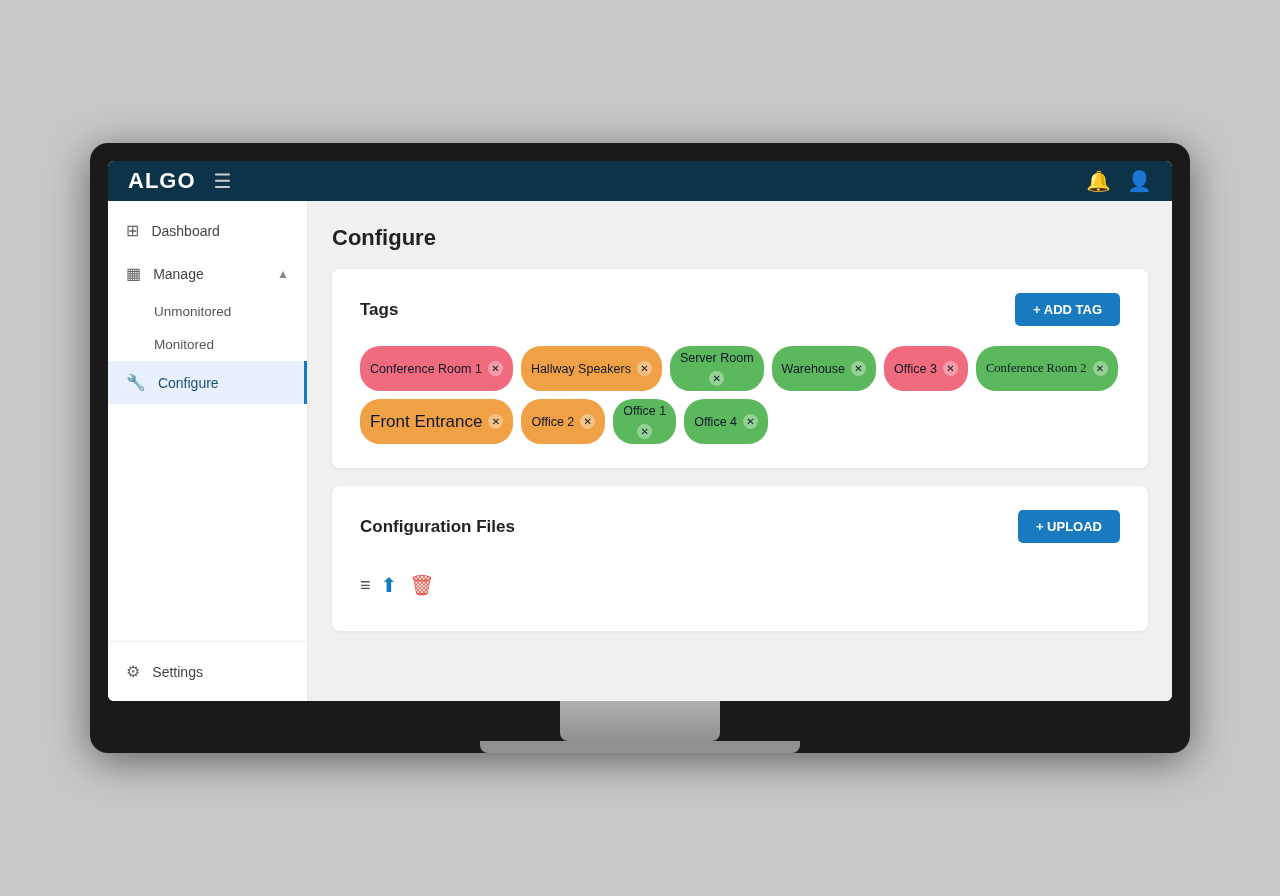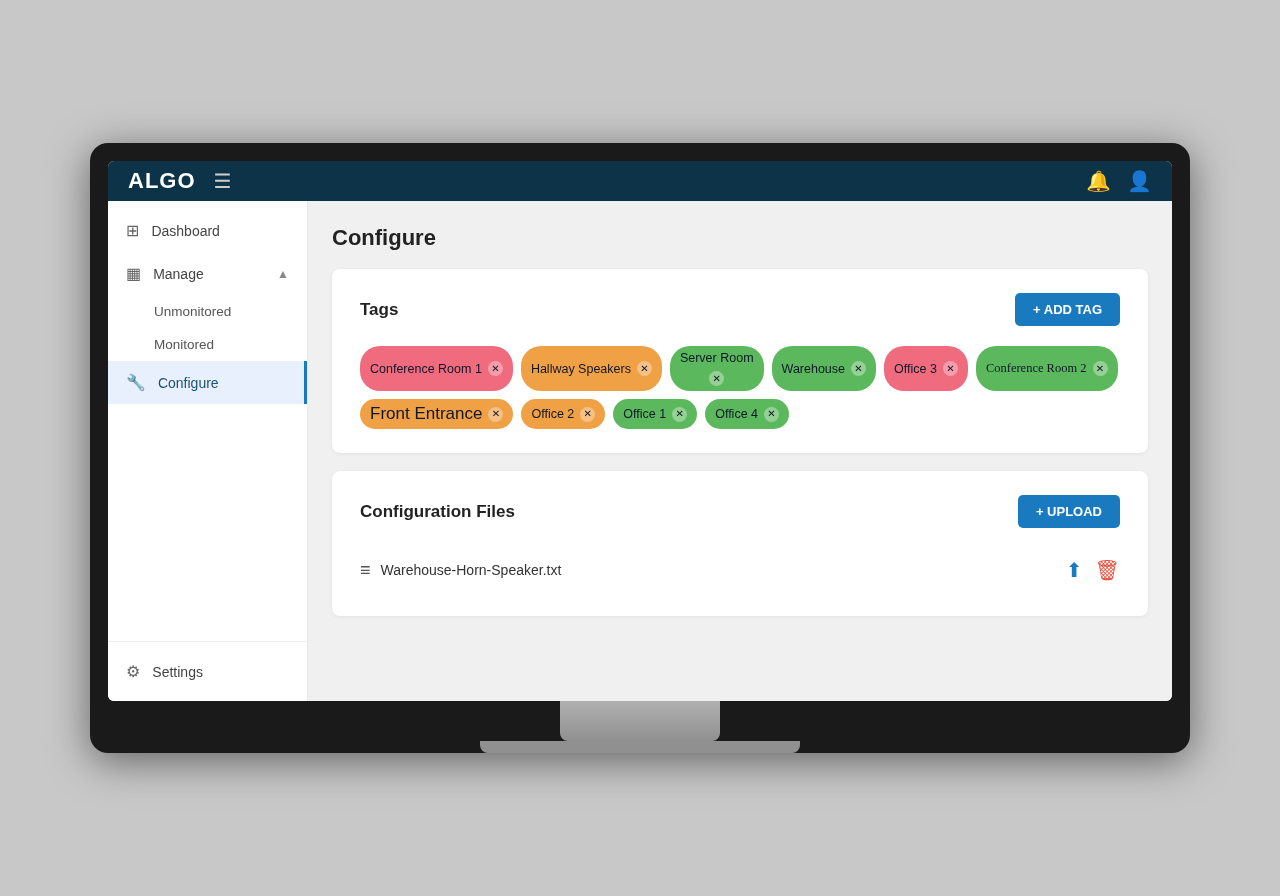--- a/index.html
+++ b/index.html
@@ -323,41 +323,40 @@
                   <span class="tag-close">✕</span>
                 </span>
                 <span class="tag" style="background: rgb(240, 160, 69);">
                   <span style="font-size:17px;">Front Entrance</span>
                   <span class="tag-close">✕</span>
                 </span>
                 <span class="tag" style="background: rgb(240, 160, 69);">
                   <span style="font-size:12.5px;">Office 2</span>
                   <span class="tag-close">✕</span>
                 </span>
-                <span class="tag" style="background: rgb(92, 184, 92);">
+                <span class="tag" style="background: rgb(92, 184, 92); flex-direction: column;">
                   <span style="font-size:12.5px;">Office 1</span>
                   <span class="tag-close">✕</span>
                 </span>
                 <span class="tag" style="background: rgb(92, 184, 92);">
                   <span style="font-size:12.5px;">Office 4</span>
                   <span class="tag-close">✕</span>
                 </span>
               </div>
           </div>
 
           <div class="card">
             <div class="card-header">
               <span class="card-title">Configuration Files</span>
               <button class="btn-primary">+ UPLOAD</button>
             </div>
             <div id="files-container">
 
             <div class="file-row">
       <span class="file-icon">≡</span>
-      <span class="file-name">Warehouse-Horn-Speaker.txt</span>
       <div class="file-actions">
         <span class="file-action-icon file-action-upload" title="Upload">⬆</span>
         <span class="file-action-icon file-action-delete" title="Delete">🗑</span>
       </div>
     </div>
               </div>
           </div>
         </div>
 
       </div>

